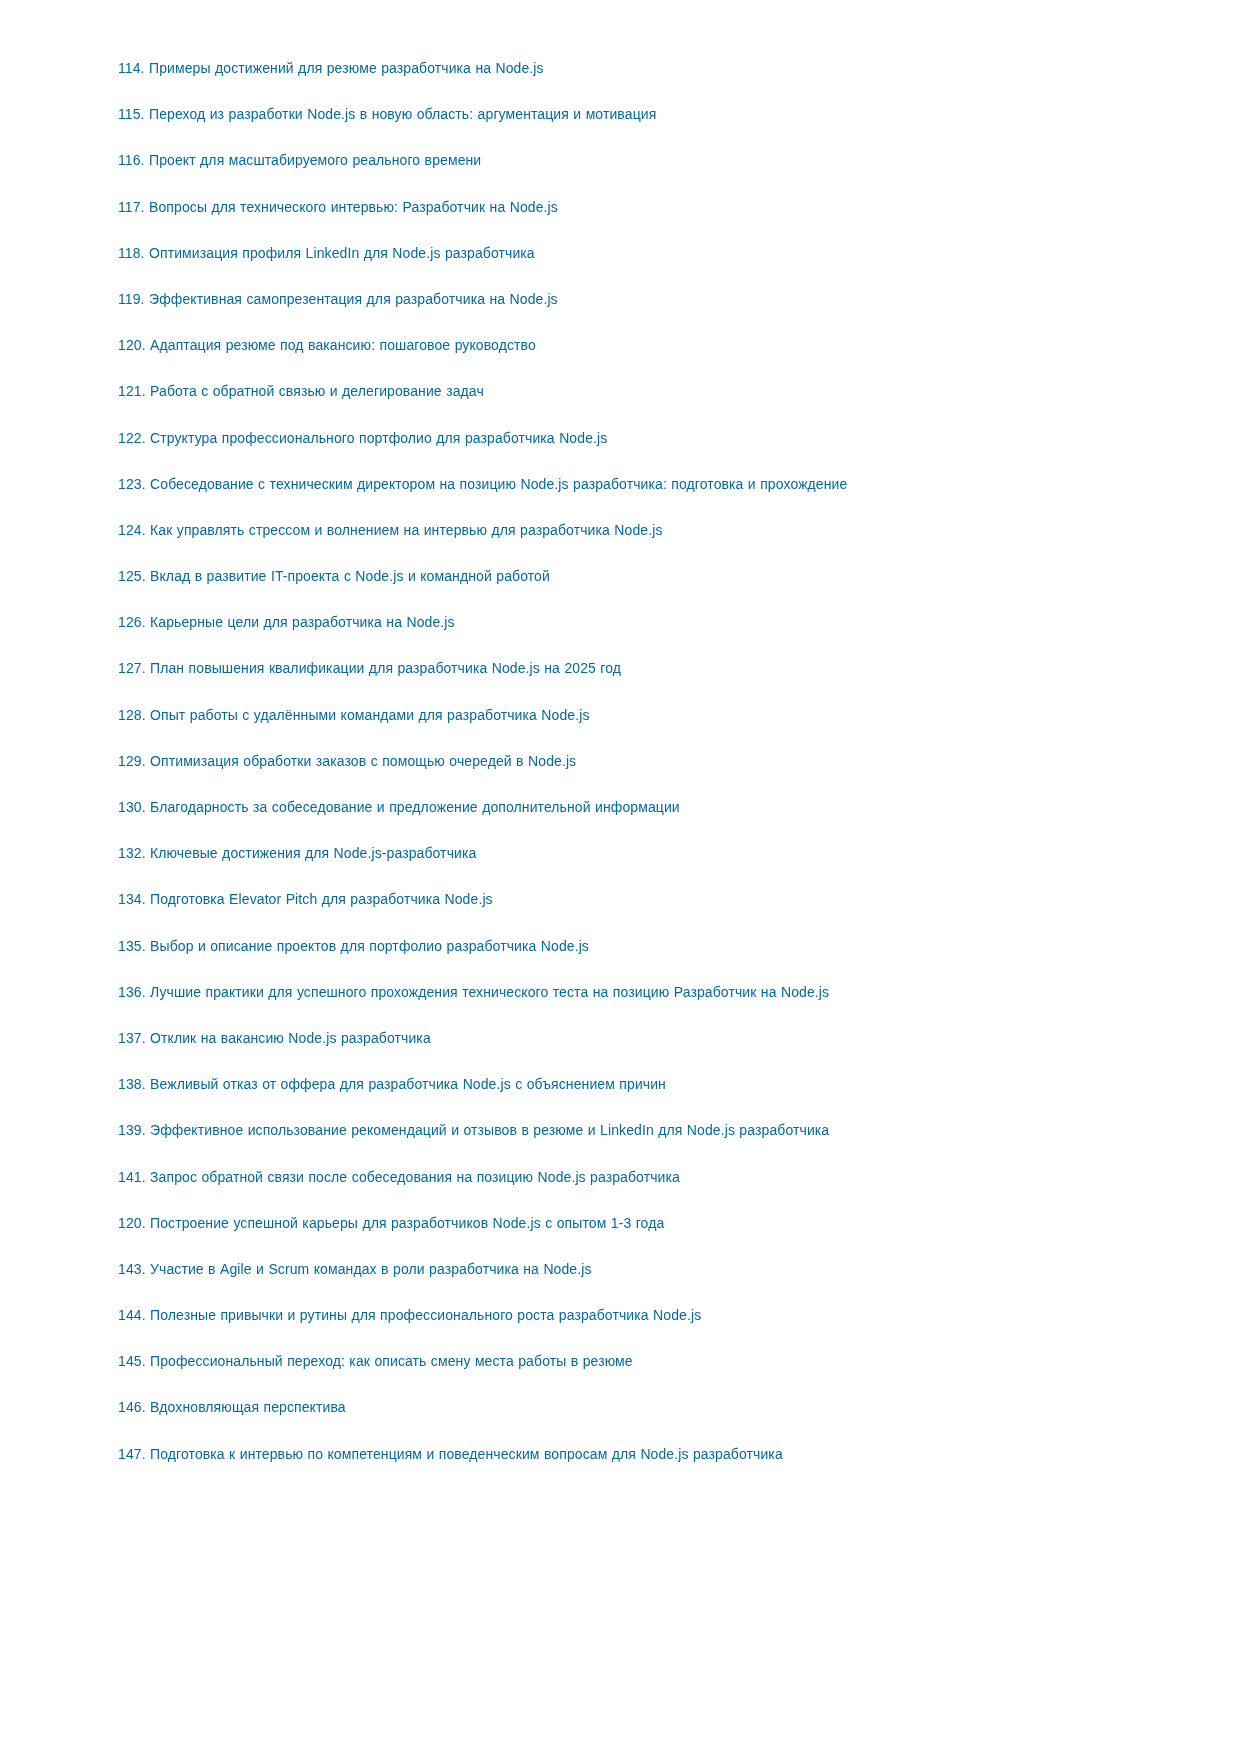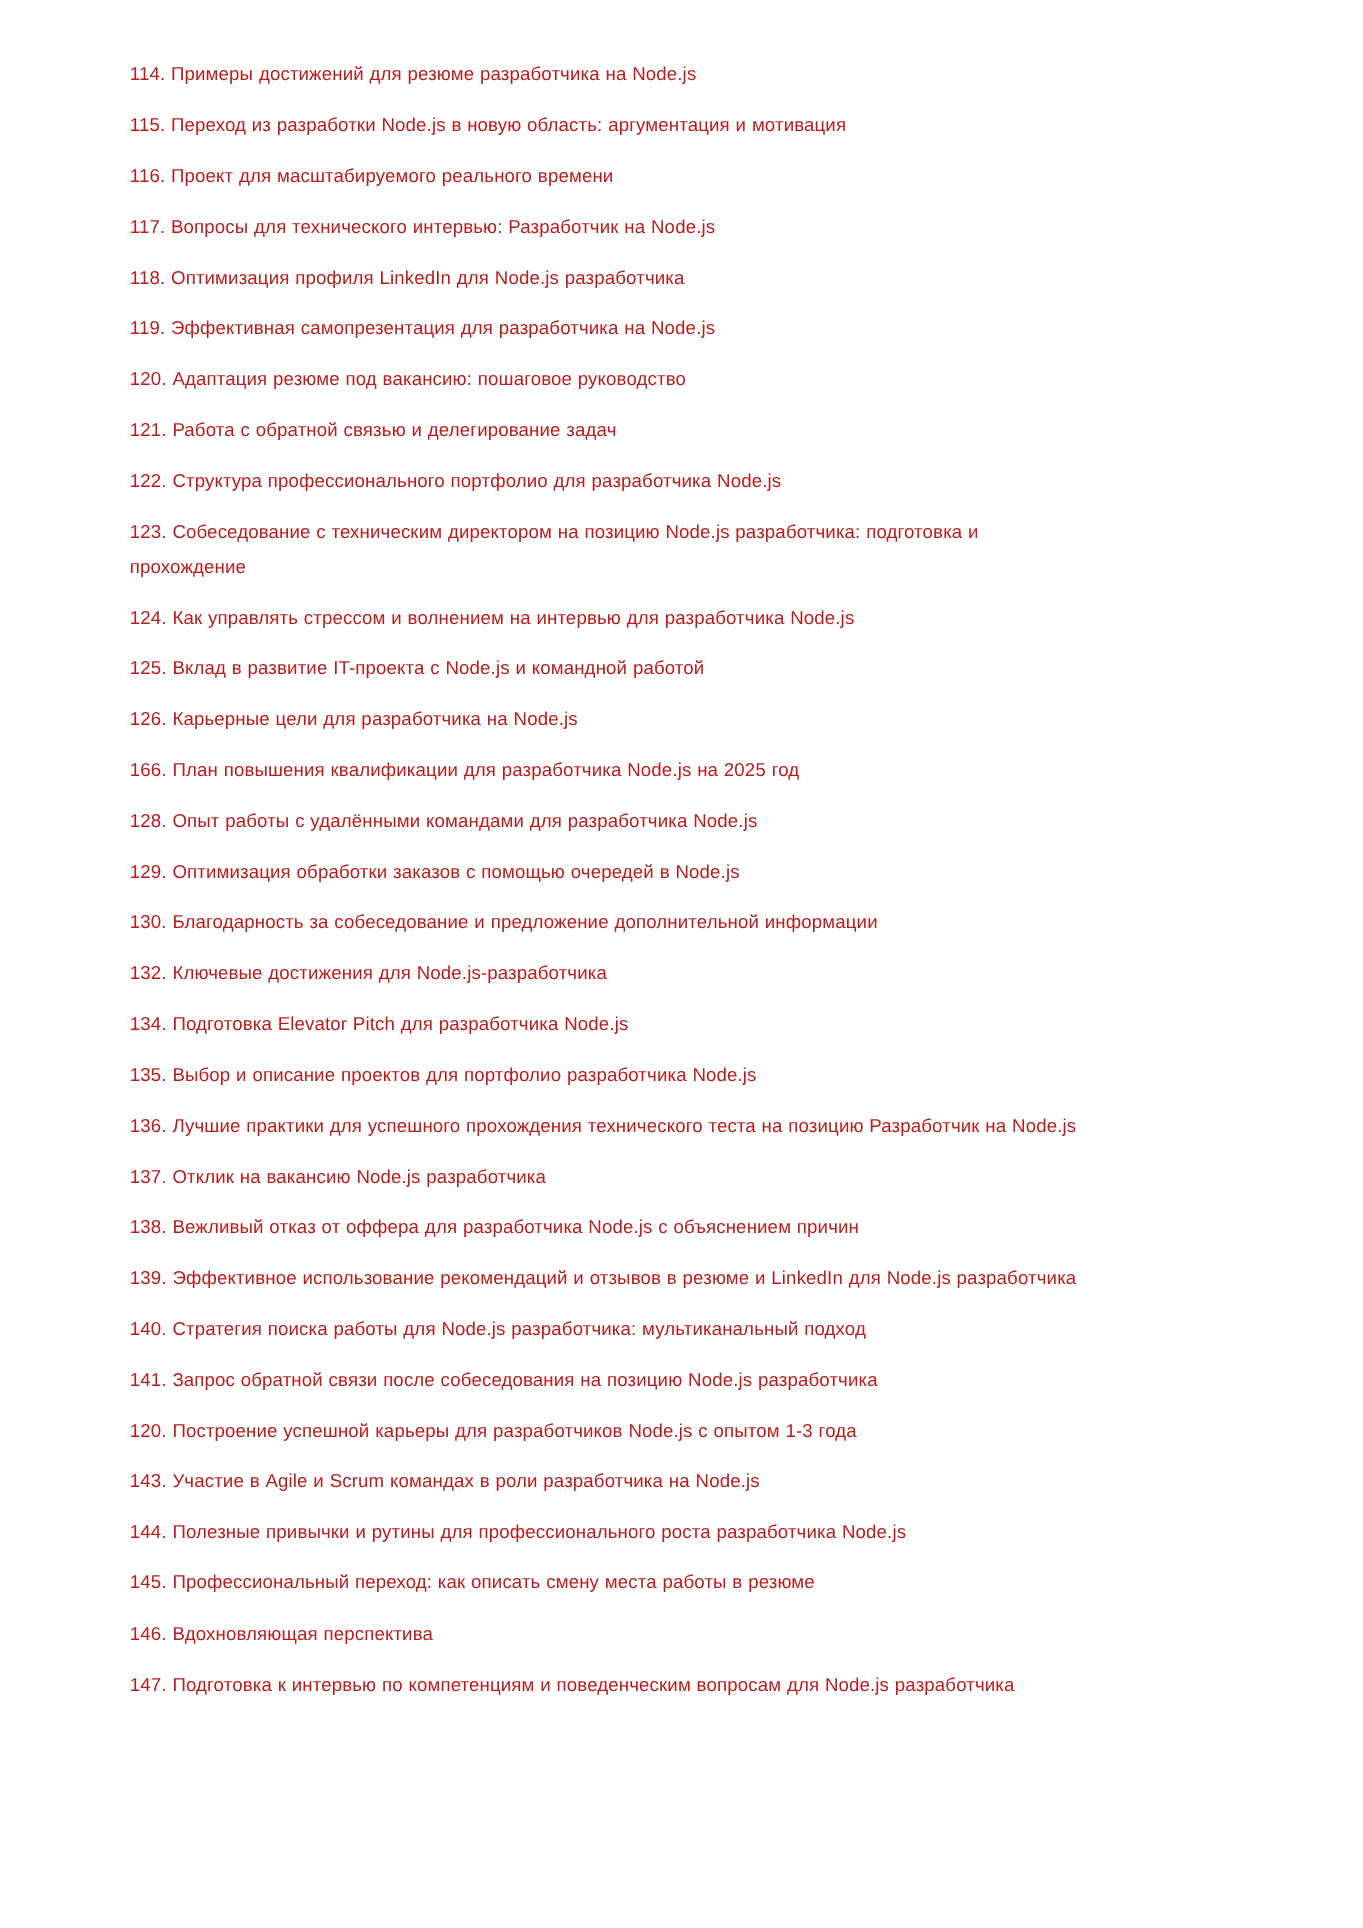--- a/index.html
+++ b/index.html
@@ -21,23 +21,23 @@
     box-sizing: border-box;
     padding: 52px 118px 40px 118px;
     background: #ffffff;
   }
   .doc-list {
     list-style: none;
     margin: 0;
     padding: 0;
   }
   .doc-item {
-    font-size: 17px;
+    font-size: 14px;
     line-height: 32px;
-    color: #b91c1c;
+    color: #0369a1;
     margin: 0 0 14.2px 0;
     letter-spacing: 0.1px;
     word-spacing: 0.4px;
     max-width: 870px;
   }
   .doc-item:last-child {
     margin-bottom: 0;
   }
 </style>
 </head>
@@ -51,32 +51,31 @@
     <li class="doc-item">117. Вопросы для технического интервью: Разработчик на Node.js</li>
     <li class="doc-item">118. Оптимизация профиля LinkedIn для Node.js разработчика</li>
     <li class="doc-item">119. Эффективная самопрезентация для разработчика на Node.js</li>
     <li class="doc-item">120. Адаптация резюме под вакансию: пошаговое руководство</li>
     <li class="doc-item">121. Работа с обратной связью и делегирование задач</li>
     <li class="doc-item">122. Структура профессионального портфолио для разработчика Node.js</li>
     <li class="doc-item">123. Собеседование с техническим директором на позицию Node.js разработчика: подготовка и прохождение</li>
     <li class="doc-item">124. Как управлять стрессом и волнением на интервью для разработчика Node.js</li>
     <li class="doc-item">125. Вклад в развитие IT-проекта с Node.js и командной работой</li>
     <li class="doc-item">126. Карьерные цели для разработчика на Node.js</li>
-    <li class="doc-item">166. План повышения квалификации для разработчика Node.js на 2025 год</li>
+    <li class="doc-item">127. План повышения квалификации для разработчика Node.js на 2025 год</li>
     <li class="doc-item">128. Опыт работы с удалёнными командами для разработчика Node.js</li>
     <li class="doc-item">129. Оптимизация обработки заказов с помощью очередей в Node.js</li>
     <li class="doc-item">130. Благодарность за собеседование и предложение дополнительной информации</li>
     <li class="doc-item">132. Ключевые достижения для Node.js-разработчика</li>
     <li class="doc-item">134. Подготовка Elevator Pitch для разработчика Node.js</li>
     <li class="doc-item">135. Выбор и описание проектов для портфолио разработчика Node.js</li>
     <li class="doc-item">136. Лучшие практики для успешного прохождения технического теста на позицию Разработчик на Node.js</li>
     <li class="doc-item">137. Отклик на вакансию Node.js разработчика</li>
     <li class="doc-item">138. Вежливый отказ от оффера для разработчика Node.js с объяснением причин</li>
     <li class="doc-item">139. Эффективное использование рекомендаций и отзывов в резюме и LinkedIn для Node.js разработчика</li>
-    <li class="doc-item">140. Стратегия поиска работы для Node.js разработчика: мультиканальный подход</li>
     <li class="doc-item">141. Запрос обратной связи после собеседования на позицию Node.js разработчика</li>
     <li class="doc-item">120. Построение успешной карьеры для разработчиков Node.js с опытом 1-3 года</li>
     <li class="doc-item">143. Участие в Agile и Scrum командах в роли разработчика на Node.js</li>
     <li class="doc-item">144. Полезные привычки и рутины для профессионального роста разработчика Node.js</li>
     <li class="doc-item">145. Профессиональный переход: как описать смену места работы в резюме</li>
     <li class="doc-item">146. Вдохновляющая перспектива</li>
     <li class="doc-item">147. Подготовка к интервью по компетенциям и поведенческим вопросам для Node.js разработчика</li>
 
   </ul>
 </div>

